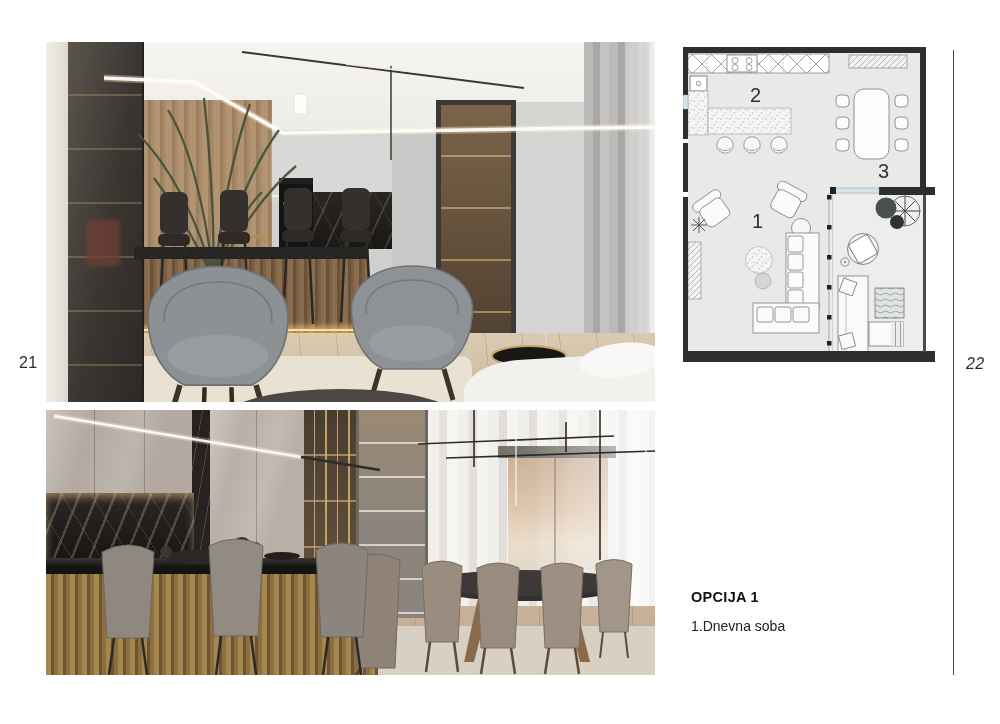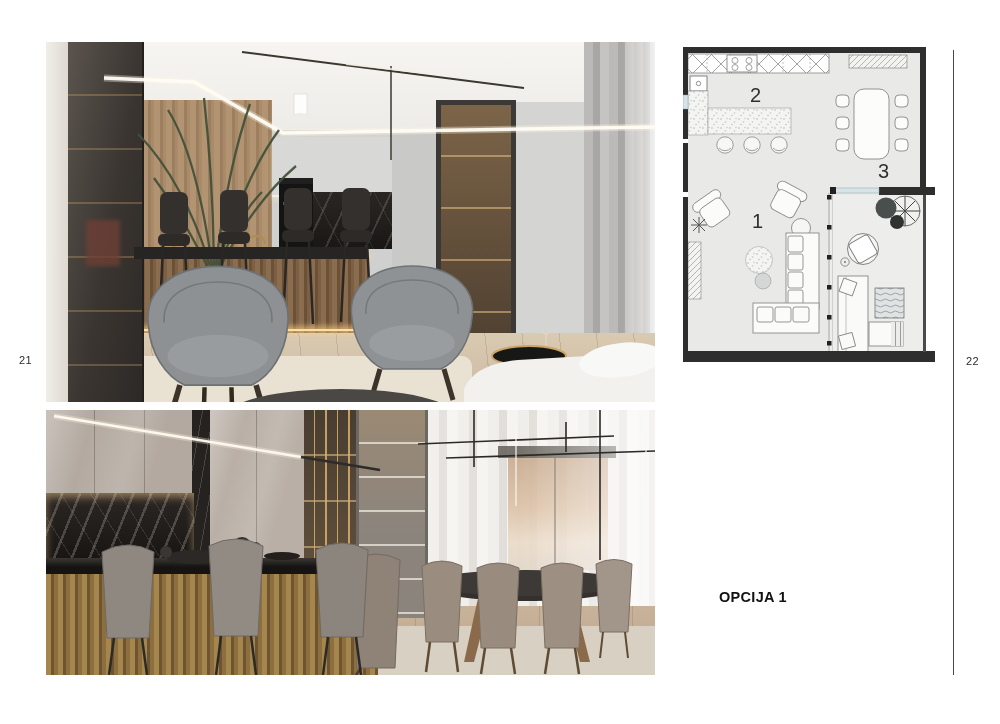--- a/index.html
+++ b/index.html
@@ -1,26 +1,26 @@
 <!DOCTYPE html>
 <html><head>
 <meta charset="utf-8">
 <style>
   html,body{margin:0;padding:0;background:#fff;}
   .page{position:relative;width:1000px;height:724px;background:#fff;overflow:hidden;
         font-family:"Liberation Sans",sans-serif;color:#1e1e1e;}
   .abs{position:absolute;}
 
   
-  .pagenum{position:absolute;font-size:11px;color:#2c2c2c;letter-spacing:.3px;}
+  .pagenum{position:absolute;font-size:16px;color:#2c2c2c;letter-spacing:.3px;}
   .num-left{left:19px;top:354px;}
-  .num-right{left:966px;top:355px;}
+  .num-right{left:966px;top:355px;font-style:italic;}
   .vdivider{position:absolute;left:953px;top:50px;width:1px;height:625px;background:#474747;}
 
-  .legend{position:absolute;left:691px;top:589px;width:220px;margin-left:28px;}
+  .legend{position:absolute;left:691px;top:589px;width:220px;}
   .legend-title{font-size:14.5px;font-weight:bold;color:#111;letter-spacing:.3px;margin-bottom:9px;}
   .legend-item{font-size:14px;color:#222;line-height:25px;}
 
   
   .photo{position:absolute;overflow:hidden;background:#ded9d3;}
   .photo-top{left:46px;top:42px;width:609px;height:360px;}
   .photo-bottom{left:46px;top:410px;width:609px;height:265px;}
   .photo .abs{position:absolute;}
   .photo svg.overlay{position:absolute;left:0;top:0;pointer-events:none;}
 
@@ -474,19 +474,20 @@
     <rect x="150" y="143" width="46" height="5" fill="#d7e4e7" stroke="#8aa4ab" stroke-width="0.5"></rect>
     <rect x="147" y="142" width="6" height="7" fill="#222"></rect>
 
     <text x="67" y="57" font-size="20" fill="#2f2f2f">2</text>
     <text x="69" y="183" font-size="20" fill="#2f2f2f">1</text>
     <text x="195" y="133" font-size="20" fill="#2f2f2f">3</text>
   </svg>
 
   <div class="legend">
     <div class="legend-title">OPCIJA 1</div>
+    <div class="legend-item">1.Dnevna soba</div>
   </div>
 
   <div class="pagenum num-left">21</div>
   <div class="vdivider"></div>
   <div class="pagenum num-right">22</div>
 
 </div>
 
 </body></html>

